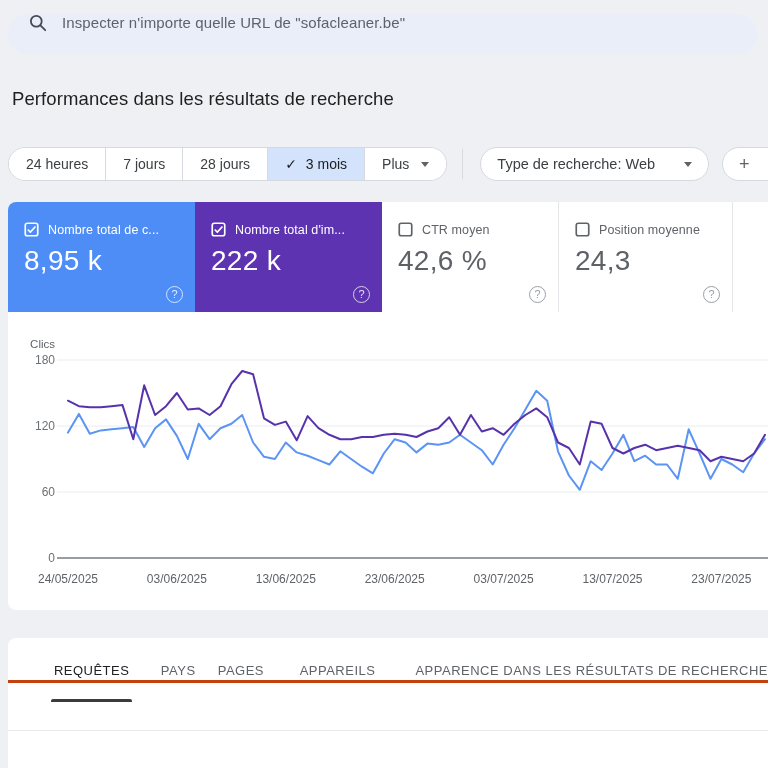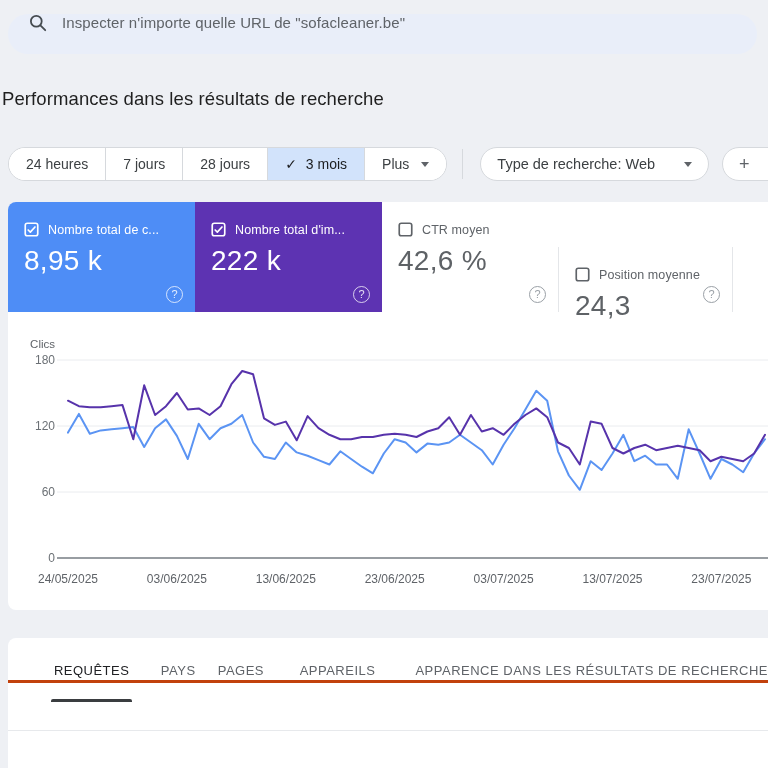--- a/index.html
+++ b/index.html
@@ -17,21 +17,21 @@
     width: 749px; height: 40px;
     background: #e9eef9; border-radius: 20px;
     display: flex; align-items: flex-start;
     padding-left: 21px; gap: 15px;
   }
   .search-bar .ph { font-size: 15px; color: #5f6368; letter-spacing: .1px; }
   .mag { width: 18px; height: 18px; flex: 0 0 auto; }
 
   
   .page-title {
-    position: absolute; left: 2px; top: 88px;
+    position: absolute; left: 12px; top: 88px;
     font-size: 18.5px; font-weight: 500; color: #1f1f1f;
     letter-spacing: .1px;
   }
 
   
   .filter-row {
     position: absolute; left: 8px; top: 147px;
     display: flex; align-items: center; height: 34px; white-space: nowrap;
   }
   .seg-group {
@@ -65,21 +65,21 @@
   
   .panel {
     position: absolute; left: 8px; top: 202px;
     width: 760px; height: 408px;
     background: #fff; border-radius: 8px 0 0 8px;
   }
   .cards { display: flex; height: 110px; }
   .metric-card { position: relative; width: 187px; padding: 20px 0 0 16px; cursor: pointer; }
   .metric-card.c0 { border-radius: 8px 0 0 0; }
   .metric-card.c2 { width: 176px; }
-  .metric-card.c3 { width: 175px; border-left: 1px solid #e4e6e9; border-right: 1px solid #e4e6e9; margin-top: 45px; }
+  .metric-card.c3 { width: 175px; border-left: 1px solid #e4e6e9; border-right: 1px solid #e4e6e9; }
   .metric-card .label-row { display: flex; align-items: center; gap: 9px; }
   .metric-card .label { font-size: 12.5px; letter-spacing: .1px; }
   .metric-card.colored .label, .metric-card.colored .value { color: #fff; }
   .metric-card.plain .label { color: #5f6368; }
   .metric-card .value { font-size: 28px; font-weight: 400; margin-top: 8px; letter-spacing: .3px; }
   .metric-card.plain .value { color: #5e6266; }
   .cbox { width: 15px; height: 15px; flex: 0 0 auto; }
   .help-icon {
     position: absolute; right: 12px; bottom: 9px;
     width: 17px; height: 17px; border-radius: 50%;

